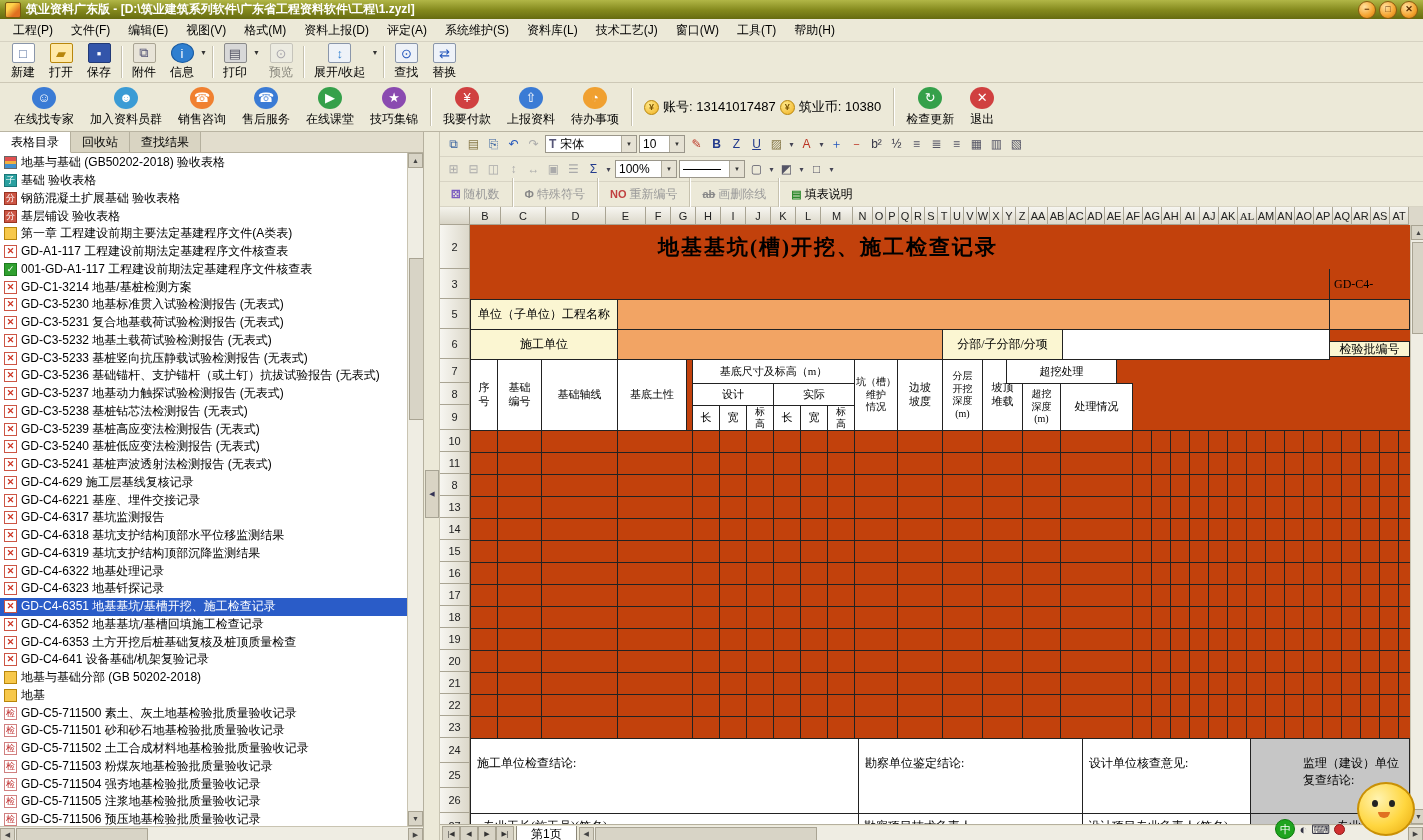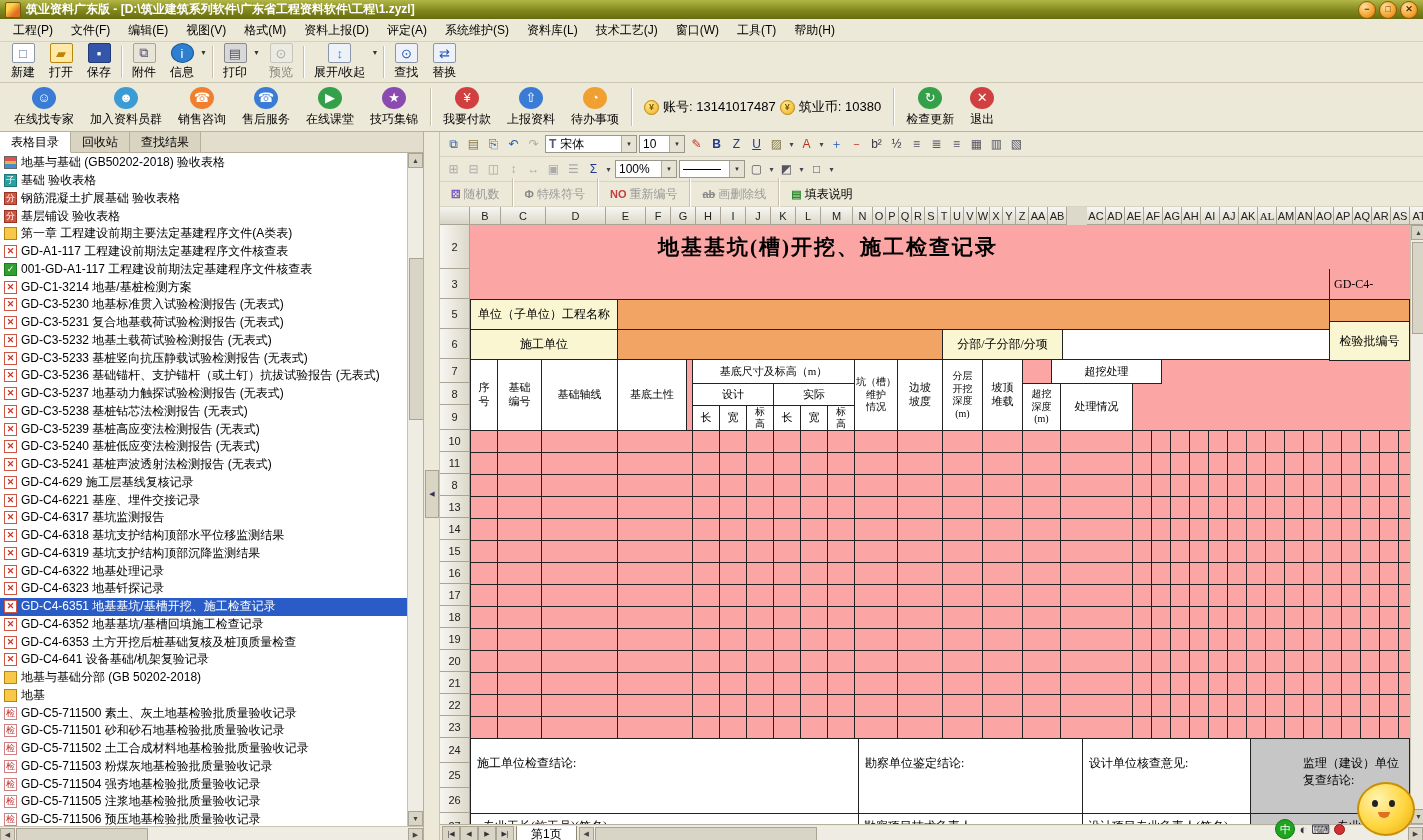--- a/index.html
+++ b/index.html
@@ -95,21 +95,21 @@
 
   
   .sheet-colrow{height:18px;flex:none;display:flex;background:#dcd8ca;}
   .corner{width:30px;flex:none;background:linear-gradient(#f4f3ec,#d8d4c6);border-right:1px solid #a9a493;border-bottom:1px solid #a9a493;box-sizing:border-box;}
   .chd{flex:none;display:flex;align-items:center;justify-content:center;font-size:11px;color:#222;box-sizing:border-box;
        background:linear-gradient(#f7f6f1,#dcd8ca);border-right:1px solid #a9a493;border-bottom:1px solid #a9a493;}
   .sheet-body{flex:1;display:flex;overflow:hidden;}
   .rowheads{width:30px;flex:none;display:flex;flex-direction:column;overflow:hidden;}
   .rhd{flex:none;display:flex;align-items:center;justify-content:center;font-size:11px;color:#222;box-sizing:border-box;
        background:linear-gradient(90deg,#f7f6f1,#dcd8ca);border-right:1px solid #a9a493;border-bottom:1px solid #a9a493;}
-  .canvas{position:relative;width:940px;height:603px;background:#fca5a5;overflow:hidden;flex:none;
+  .canvas{position:relative;width:940px;height:603px;background:#c2410c;overflow:hidden;flex:none;
           font-family:"Liberation Serif",serif;}
   .ftitle{position:absolute;text-align:center;font-weight:bold;font-size:21px;letter-spacing:2px;}
   .fcode-box{position:absolute;border-left:1px solid #222;box-sizing:border-box;display:flex;align-items:center;padding-left:4px;font-size:12px;}
   .cell{position:absolute;box-sizing:border-box;border:1px solid #222;background:#fff;display:flex;
         align-items:center;justify-content:center;text-align:center;font-size:12px;overflow:hidden;}
   .cream{background:#fbf6d2;}
   .orange{background:#f2a464;}
   .grayc{background:#c6c6c6;}
   .hc{font-size:11px;line-height:1.25;}
   .sm{font-size:10px;}
@@ -581,21 +581,21 @@
             <span class="chd" style="width: 13px;">S</span>
             <span class="chd" style="width: 13px;">T</span>
             <span class="chd" style="width: 13px;">U</span>
             <span class="chd" style="width: 13px;">V</span>
             <span class="chd" style="width: 13px;">W</span>
             <span class="chd" style="width: 13px;">X</span>
             <span class="chd" style="width: 13px;">Y</span>
             <span class="chd" style="width: 13px;">Z</span>
             <span class="chd" style="width: 19px;">AA</span>
             <span class="chd" style="width: 19px;">AB</span>
-            <span class="chd" style="width: 19px; margin-left: 20px;">AC</span>
+            <span class="chd" style="width: 19px;">AC</span>
             <span class="chd" style="width: 19px;">AD</span>
             <span class="chd" style="width: 19px;">AE</span>
             <span class="chd" style="width: 19px;">AF</span>
             <span class="chd" style="width: 19px;">AG</span>
             <span class="chd" style="width: 19px;">AH</span>
             <span class="chd" style="width: 19px;">AI</span>
             <span class="chd" style="width: 19px;">AJ</span>
             <span class="chd" style="width: 19px;">AK</span>
             <span class="chd" style="width: 19px; font-family: Liberation Serif, serif;">AL</span>
             <span class="chd" style="width: 19px;">AM</span>
@@ -645,21 +645,21 @@
           </div>
 
           <div class="cell cream" style="left:0;top:74px;width:148px;height:31px">单位（子单位）工程名称</div>
           <div class="cell orange" style="left:147px;top:74px;width:713px;height:31px"></div>
           <div class="cell orange" style="left:859px;top:74px;width:81px;height:31px"></div>
 
           <div class="cell cream" style="left:0;top:104px;width:148px;height:31px">施工单位</div>
           <div class="cell orange" style="left:147px;top:104px;width:326px;height:31px"></div>
           <div class="cell cream" style="left:472px;top:104px;width:121px;height:31px">分部/子分部/分项</div>
           <div class="cell" style="left:592px;top:104px;width:268px;height:31px"></div>
-          <div class="cell cream" style="left:859px;top:96px;width:81px;height:40px">检验批编号</div>
+          <div class="cell cream" style="left:859px;top:116px;width:81px;height:16px">检验批编号</div>
 
           <div class="cell hc pre" style="left:0;top:134px;width:28px;height:72px">序
 号</div>
           <div class="cell hc pre" style="left:27px;top:134px;width:45px;height:72px">基础
 编号</div>
           <div class="cell hc" style="left:71px;top:134px;width:77px;height:72px">基础轴线</div>
           <div class="cell hc" style="left:147px;top:134px;width:70px;height:72px">基底土性</div>
           <div class="cell hc" style="left:222px;top:134px;width:163px;height:25px">基底尺寸及标高（m）</div>
           <div class="cell hc" style="left:222px;top:158px;width:82px;height:23px">设计</div>
           <div class="cell hc" style="left:303px;top:158px;width:82px;height:23px">实际</div>
@@ -673,21 +673,21 @@
 维护
 情况</div>
           <div class="cell hc pre" style="left:427px;top:134px;width:46px;height:72px">边坡
 坡度</div>
           <div class="cell hc pre sm" style="left:472px;top:134px;width:41px;height:72px">分层
 开挖
 深度
 (m)</div>
           <div class="cell hc pre" style="left:512px;top:134px;width:41px;height:72px">坡顶
 堆载</div>
-          <div class="cell hc" style="left:581px;top:134px;width:111px;height:25px">超挖处理</div>
+          <div class="cell hc" style="left:536px;top:134px;width:111px;height:25px">超挖处理</div>
           <div class="cell hc pre sm" style="left:552px;top:158px;width:39px;height:48px">超挖
 深度
 (m)</div>
           <div class="cell hc" style="left:590px;top:158px;width:73px;height:48px">处理情况</div>
 
           <div id="grid">
               <div class="gc" style="left: 0px; top: 0px; width: 28px; height: 23px;"></div>
               <div class="gc" style="left: 27px; top: 0px; width: 45px; height: 23px;"></div>
               <div class="gc" style="left: 71px; top: 0px; width: 77px; height: 23px;"></div>
               <div class="gc" style="left: 147px; top: 0px; width: 76px; height: 23px;"></div>

